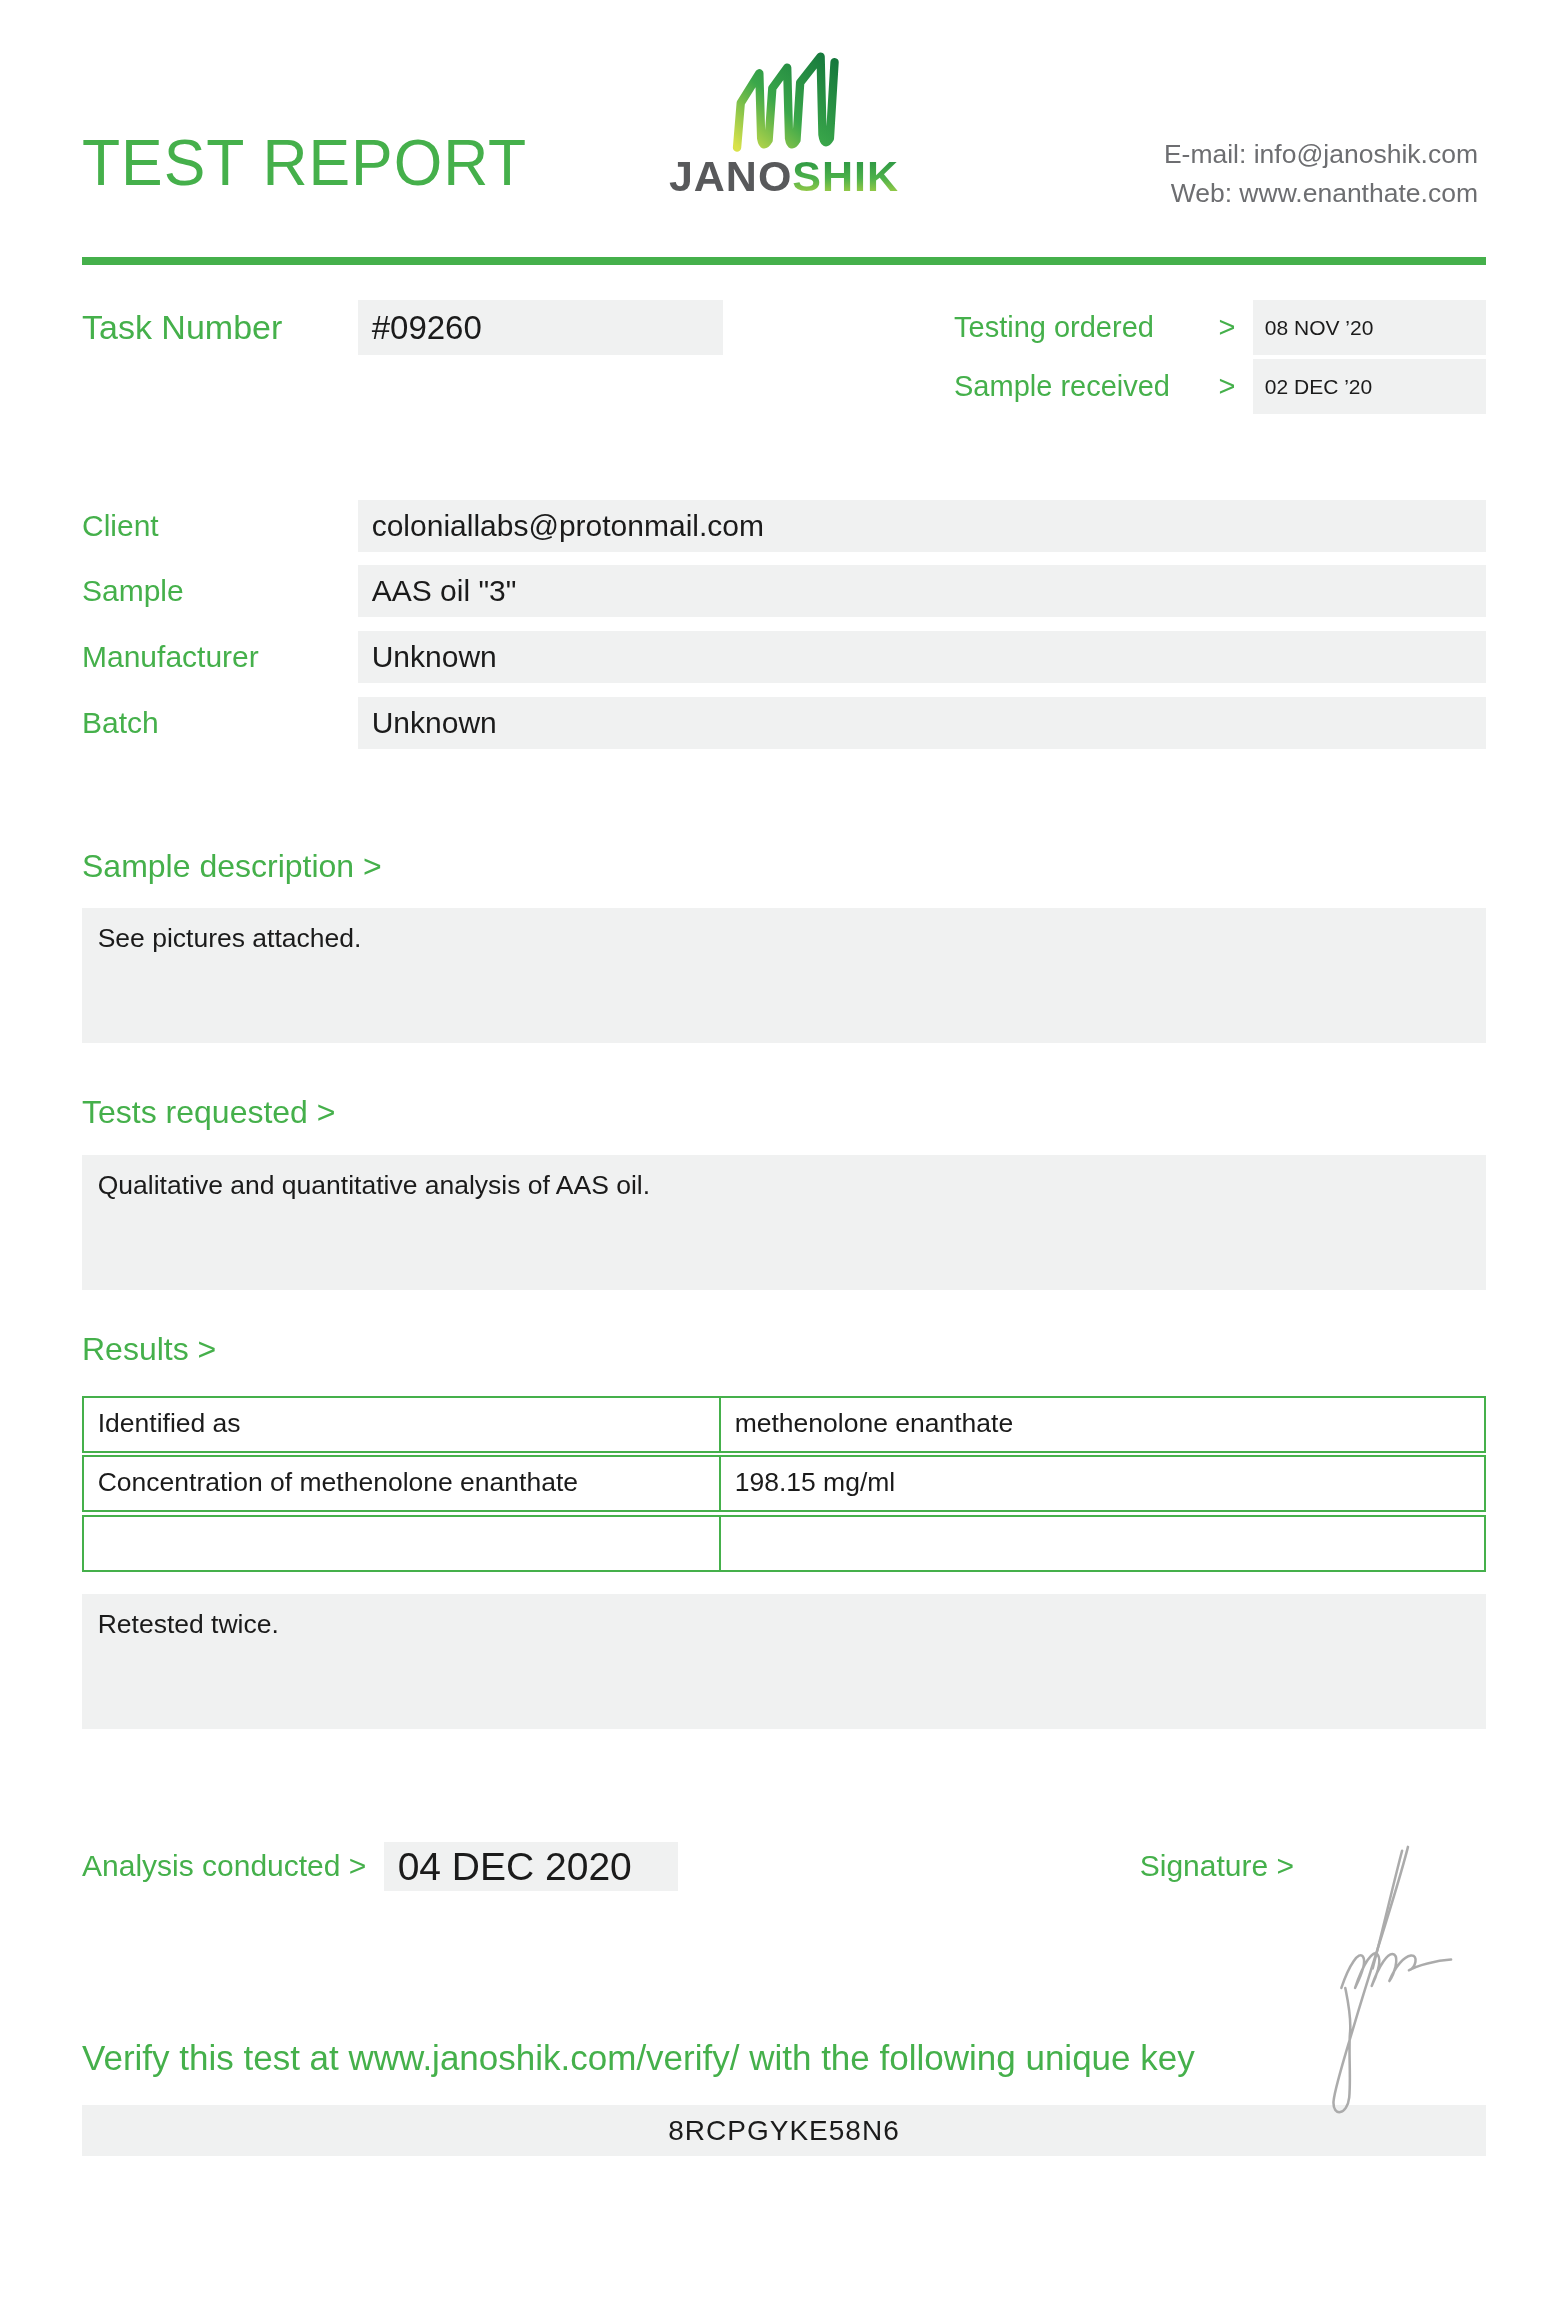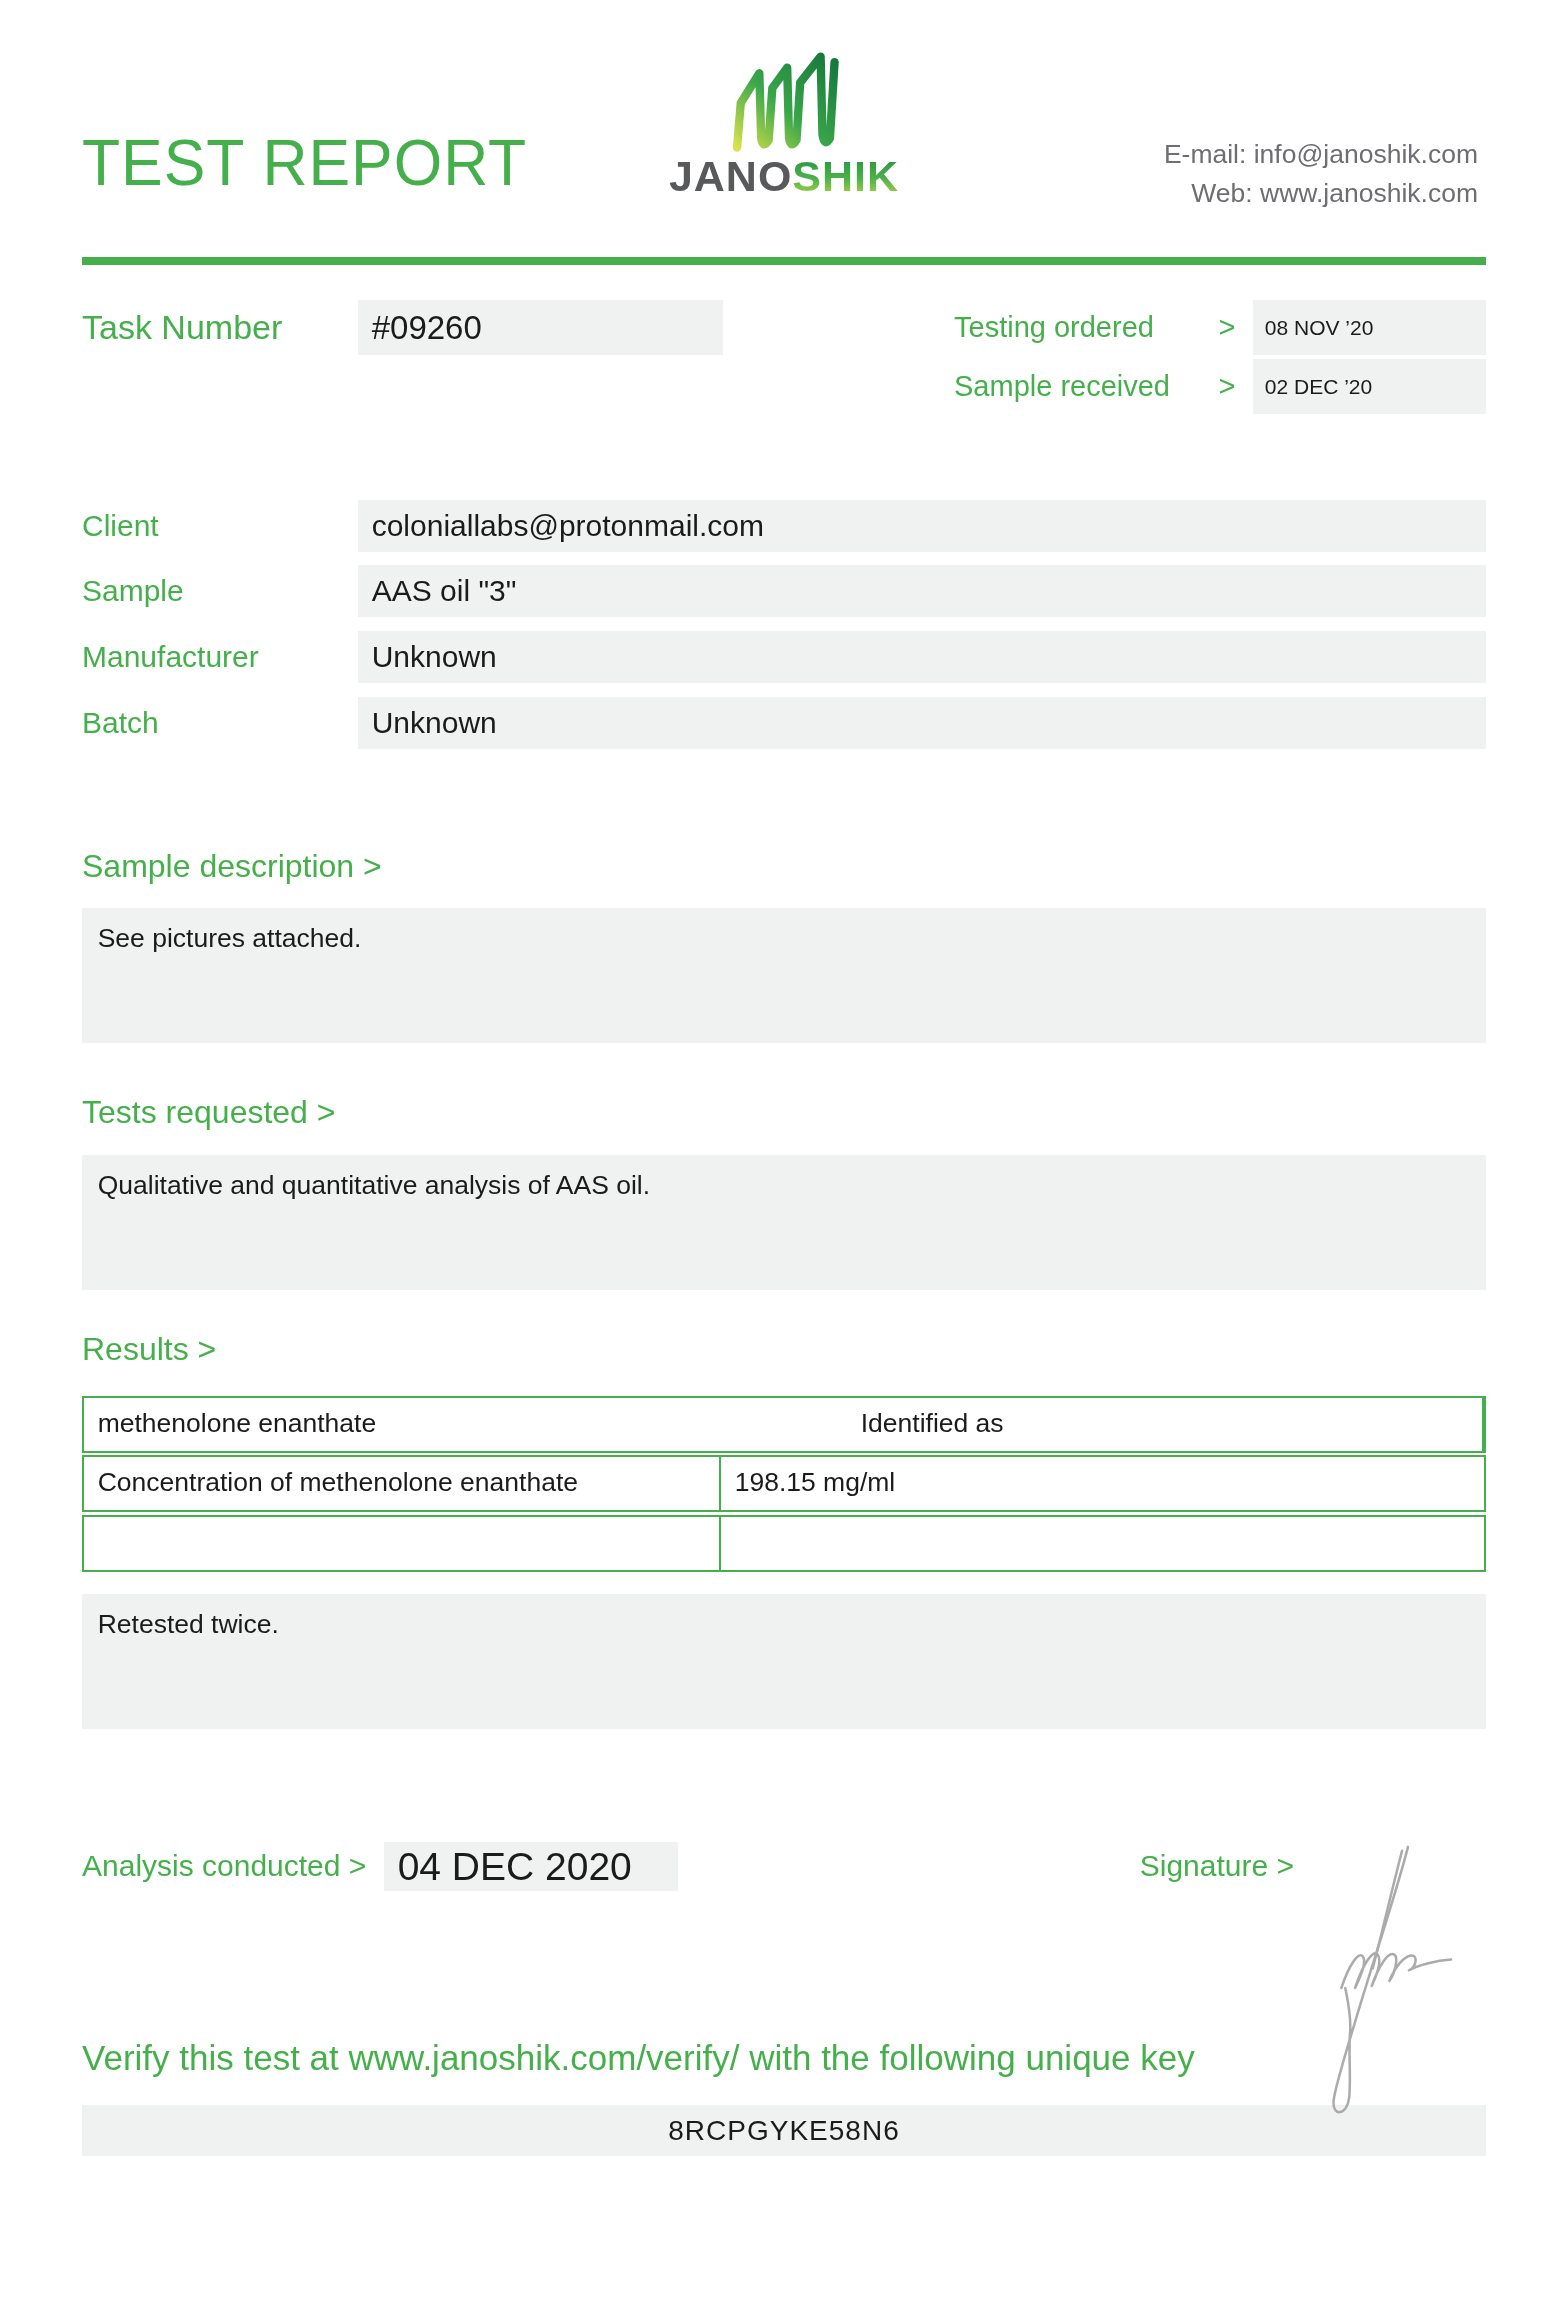--- a/index.html
+++ b/index.html
@@ -98,21 +98,21 @@
           </defs>
           <path d="M14,104 L18,56 L38,24 L40,94 Q42,106 48,96 L52,40 L68,18 L70,94 Q72,106 78,96 L82,34 L104,6 L106,90 Q108,104 114,94 L119,12" fill="none" stroke="url(#lgIcon)" stroke-width="9" stroke-linecap="round" stroke-linejoin="round"></path>
         </svg>
         <div class="wordmark">
           <span class="wm-jano">JANO</span><span class="wm-shik">SHIK</span>
         </div>
       </div>
 
       <div class="contact">
         <div>E-mail: info@janoshik.com</div>
-        <div>Web: www.janoshik.com</div>
+        <div>Web: www.enanthate.com</div>
       </div>
     </div>
 
     <div class="rule"></div>
 
     <div class="task-row">
       <div class="task-label">Task Number</div>
       <div class="task-box gbox">#09260</div>
       <div class="dates">
         <div class="date-row">
@@ -153,22 +153,22 @@
 
     <div class="section-heading mt-desc">Sample description &gt;</div>
     <div class="section-box gbox">See pictures attached.</div>
 
     <div class="section-heading mt-tests">Tests requested &gt;</div>
     <div class="section-box gbox">Qualitative and quantitative analysis of AAS oil.</div>
 
     <div class="section-heading mt-results">Results &gt;</div>
     <div class="rtable">
       <div class="rtable-row">
+        <div class="cell cell-left">Identified as</div>
         <div class="cell cell-right">methenolone enanthate</div>
-        <div class="cell cell-left">Identified as</div>
       </div>
       <div class="rtable-row">
         <div class="cell cell-left">Concentration of methenolone enanthate</div>
         <div class="cell cell-right">198.15 mg/ml</div>
       </div>
       <div class="rtable-row">
         <div class="cell cell-left"></div>
         <div class="cell cell-right"></div>
       </div>
     </div>

